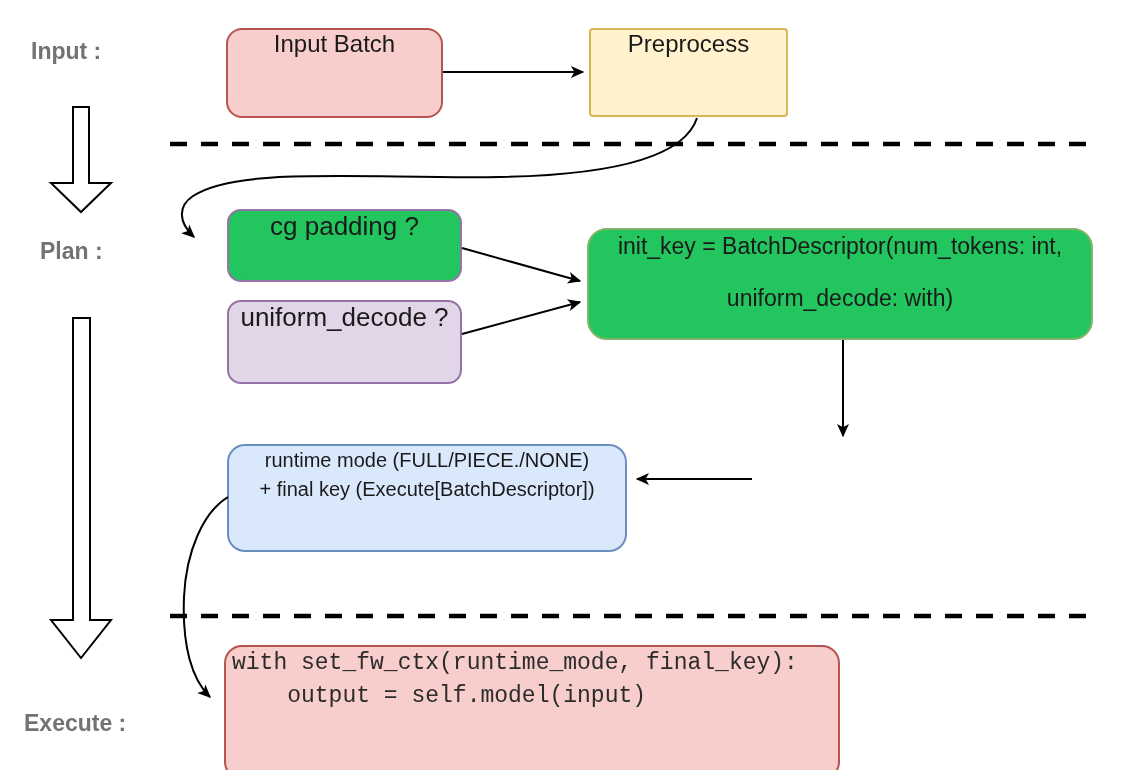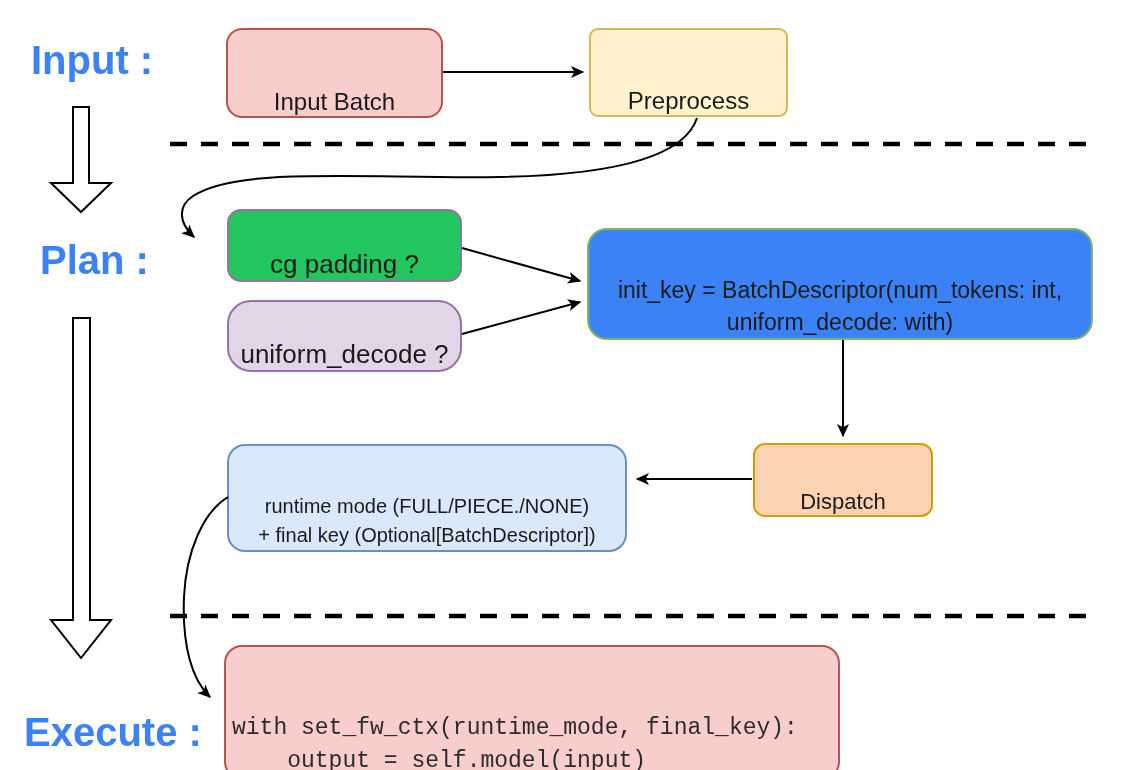--- a/index.html
+++ b/index.html
@@ -1,36 +1,36 @@
 <!DOCTYPE html>
 <html><head>
 <meta charset="utf-8">
 <style>
   html,body { margin:0; padding:0; background:#ffffff; }
   .canvas {
     position:relative; width:1142px; height:770px; background:#ffffff;
     font-family:"Liberation Sans", sans-serif; overflow:hidden;
   }
   .stage-label {
-    position:absolute; font-size:40px; font-weight:bold; color:#3b82f6;
+    position:absolute; font-size:23px; font-weight:bold; color:#737373;
     white-space:nowrap;
   }
   .lbl-input   { left:31px;  top:38px;  }
   .lbl-plan    { left:40px;  top:238px;text-align:center; }
   .lbl-execute { left:24px;  top:710px; }
 
   .node {
     position:absolute; box-sizing:border-box; border:2px solid #737373;
-    display:flex; flex-direction:column; align-items:center; justify-content:flex-end;
+    display:flex; flex-direction:column; align-items:center; justify-content:flex-start;
     text-align:center; color:#1a1a1a;
   }
   .node-input-batch   { left:226px; top:28px;  width:217px; height:90px;  border-radius:16px; font-size:24px; }
-  .node-preprocess    { left:589px; top:28px;  width:199px; height:89px;  border-radius:9px; font-size:24px; }
+  .node-preprocess    { left:589px; top:28px;  width:199px; height:89px;  border-radius:4px; font-size:24px; }
   .node-cg-padding    { left:227px; top:209px; width:235px; height:73px;  border-radius:14px; font-size:26px; }
-  .node-uniform       { left:227px; top:300px; width:235px; height:72px;  border-radius:24px; font-size:26px; }
+  .node-uniform       { left:227px; top:300px; width:235px; height:84px;  border-radius:14px; font-size:26px; }
   .node-init-key      { left:587px; top:228px; width:506px; height:112px; border-radius:20px; font-size:23px; line-height:32px; }
   .node-disp-outer    { left:752px; top:443px; width:345px; height:109px; border-radius:18px; display:block; }
   .disp-outer-label   { position:absolute; left:181px; top:50%; width:160px; transform:translateY(-50%);
                         font-size:25px; line-height:33px; text-align:center; }
   .node-disp-inner    { left:753px; top:443px; width:180px; height:74px;  border-radius:12px; font-size:22px; }
   .node-runtime       { left:227px; top:444px; width:400px; height:108px; border-radius:18px; font-size:20px; line-height:29px; }
   .node-exec-code     { left:224px; top:645px; width:616px; height:135px; border-radius:18px;
                         font-family:"Liberation Mono", monospace; font-size:23px; line-height:33px;
                         align-items:flex-start; padding-left:6px; color:#2b2b2b; }
   .node-exec-code div { white-space:pre; }
@@ -61,33 +61,30 @@
   </div>
 
   <div class="node node-cg-padding" style="background-color: #22c55e; border-color: rgb(150, 115, 166);">
     <div>cg padding ?</div>
   </div>
 
   <div class="node node-uniform" style="background-color: rgb(225, 213, 231); border-color: rgb(150, 115, 166);">
     <div>uniform_decode ?</div>
   </div>
 
-  <div class="node node-init-key" style="background-color: #3b82f6; border-color: rgb(130, 179, 102);">
+  <div class="node node-init-key" style="background-color: #22c55e; border-color: rgb(130, 179, 102); gap: 20px;">
     <div>init_key = BatchDescriptor(num_tokens: int,</div>
     <div>uniform_decode: with)</div>
   </div>
 
 
-  <div class="node node-disp-inner" style="background-color: rgb(251, 211, 178); border-color: rgb(215, 155, 0);">
-    <div>Dispatch</div>
-  </div>
 
   <div class="node node-runtime" style="background-color: rgb(218, 232, 252); border-color: rgb(108, 142, 191);">
     <div>runtime mode (FULL/PIECE./NONE)</div>
-    <div>+ final key (Optional[BatchDescriptor])</div>
+    <div>+ final key (Execute[BatchDescriptor])</div>
   </div>
 
   <div class="node node-exec-code" style="background-color: rgb(248, 206, 204); border-color: rgb(184, 84, 80);">
     <div>with set_fw_ctx(runtime_mode, final_key):</div>
     <div>    output = self.model(input)</div>
   </div>
 
   <svg class="connectors" viewBox="0 0 1142 770">
     <defs>
       <marker id="ah" viewBox="0 0 12 12" refX="10" refY="6" markerWidth="9" markerHeight="8" orient="auto-start-reverse">

